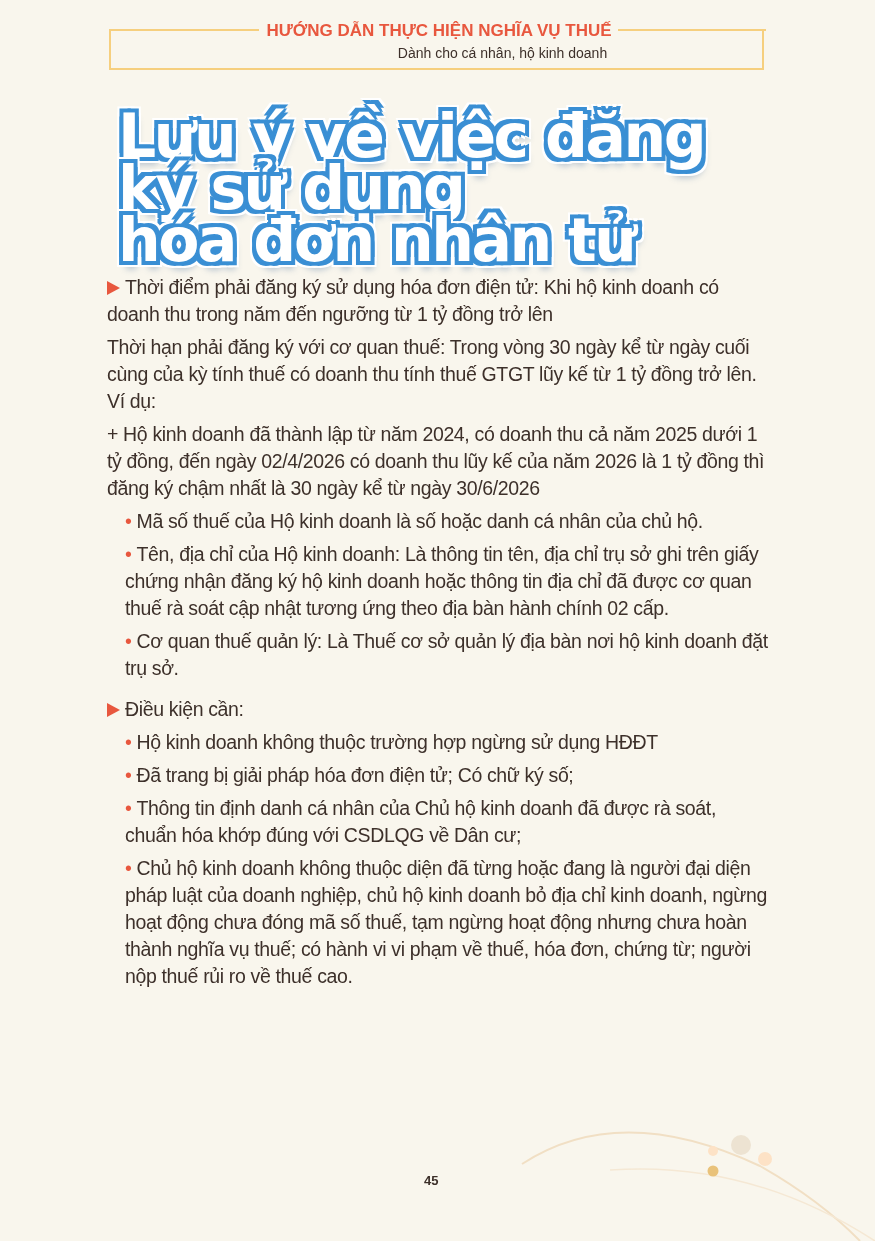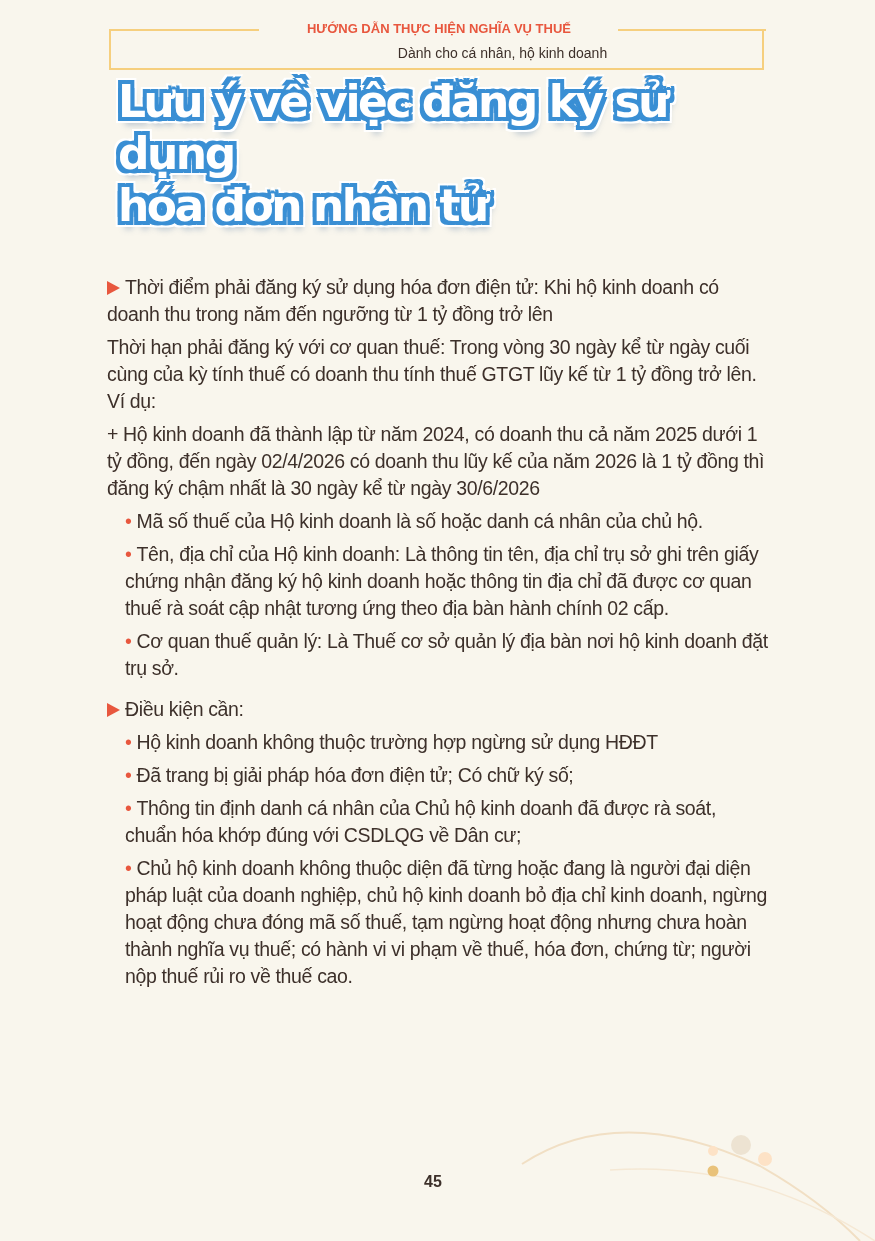--- a/index.html
+++ b/index.html
@@ -11,30 +11,30 @@
     position: relative;
   }
   .header-box {
     position: absolute; left: 109px; top: 30px; width: 655px; height: 40px;
     border: 2px solid #f6cf7e; border-top: none; box-sizing: border-box;
   }
   .header-line-l { position: absolute; left: 109px; top: 29px; width: 150px; height: 2px; background: #f6cf7e; }
   .header-line-r { position: absolute; left: 618px; top: 29px; width: 148px; height: 2px; background: #f6cf7e; }
   .header-title {
     position: absolute; left: 260px; top: 21px; width: 358px; text-align: center;
-    color: #e8573e; font-weight: bold; font-size: 13px; letter-spacing: 0px;
+    color: #e8573e; font-weight: bold; font-size: 17px; letter-spacing: 0px;
   }
   .header-sub {
     position: absolute; left: 109px; top: 45px; width: 787px; text-align: center;
     font-size: 14px; color: #3d302a;
   }
   .big-title {
-    position: absolute; left: 118px; top: 76px; width: 660px;
+    position: absolute; left: 118px; top: 110px; width: 660px;
     font-family: "DejaVu Sans", sans-serif; font-weight: bold;
-    font-size: 44px; line-height: 52px; letter-spacing: -2.5px;
+    font-size: 60px; line-height: 52px; letter-spacing: -2.5px;
     color: #ffffff;
     text-shadow:
       0 0 0 #3a8fd4,
       2px 2px 0 #3a8fd4, -2px -2px 0 #3a8fd4, 2px -2px 0 #3a8fd4, -2px 2px 0 #3a8fd4,
       3px 0 0 #3a8fd4, -3px 0 0 #3a8fd4, 0 3px 0 #3a8fd4, 0 -3px 0 #3a8fd4,
       4px 4px 0 #3a8fd4, -4px 4px 0 #3a8fd4, 4px -4px 0 #3a8fd4, -4px -4px 0 #3a8fd4,
       6px 0 0 #ffffff, -6px 0 0 #ffffff, 0 6px 0 #ffffff, 0 -6px 0 #ffffff,
       6px 6px 0 #ffffff, -6px 6px 0 #ffffff, 6px -6px 0 #ffffff, -6px -6px 0 #ffffff,
       3px 8px 6px rgba(60,100,150,0.35);
   }
@@ -49,21 +49,21 @@
   .arrow {
     display: inline-block; width: 0; height: 0;
     border-top: 7px solid transparent; border-bottom: 7px solid transparent;
     border-left: 13px solid #e8573e; margin-right: 5px; vertical-align: -1px;
   }
   .sub { padding-left: 18px; }
   .dot { color: #e8573e; margin-right: 5px; }
   .gap { margin-top: 14px !important; }
   .page-num {
     position: absolute; left: 424px; top: 1173px;
-    font-size: 16px; font-weight: bold; color: #3d302a;
+    font-size: 13px; font-weight: bold; color: #3d302a;
   }
   .deco { position: absolute; left: 500px; top: 1130px; }
 </style>
 </head>
 <body>
 
 <div class="header-line-l"></div>
 <div class="header-line-r"></div>
 <div class="header-box"></div>
 <div class="header-title">HƯỚNG DẪN THỰC HIỆN NGHĨA VỤ THUẾ</div>

